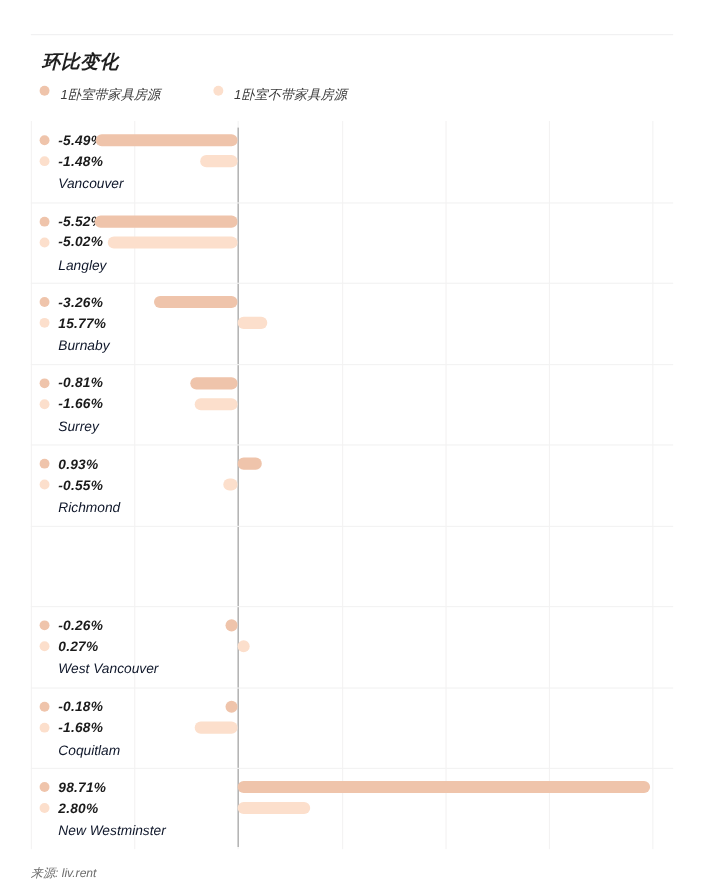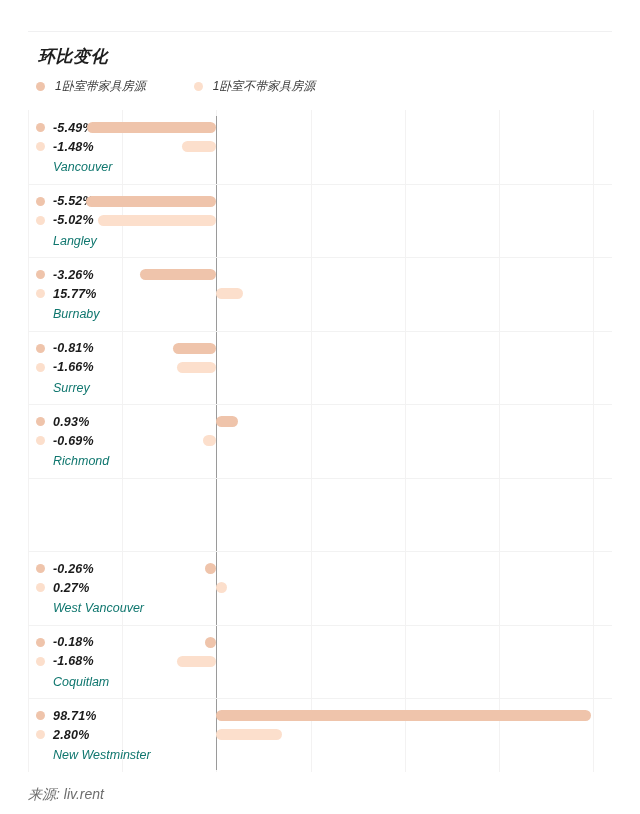--- a/index.html
+++ b/index.html
@@ -42,21 +42,20 @@
   .legend {
     position: absolute;
     left: 36px;
     top: 77px;
     height: 18px;
     display: flex;
     align-items: center;
   }
   .legend-item {
     display: flex;
-    align-items: center;
     margin-right: 22px;
   }
   .legend-item:nth-child(2) {
     margin-left: 26px;
   }
   .legend-dot {
     width: 9px;
     height: 9px;
     border-radius: 50%;
     display: inline-block;
@@ -127,34 +126,34 @@
   .val-text {
     font-size: 12.5px;
     font-weight: bold;
     color: #1b1b1b;
     letter-spacing: 0.2px;
   }
   .cat-text {
     margin-top: 4px;
     margin-left: 17px;
     font-size: 12.5px;
-    color: #0f766e;
+    color: #0f172a;
   }
 
   .bar {
     position: absolute;
     height: 11px;
     border-radius: 6px;
   }
 
   .source {
     position: absolute;
     left: 28px;
     top: 786px;
-    font-size: 14px;
+    font-size: 11px;
     color: #6d6d6d;
   }
 </style>
 </head>
 <body>
 
 <div class="page">
 
   <div class="top-rule"></div>
 
@@ -245,21 +244,21 @@
       </div>
       <div class="row-sep" style="top: 294.222px;"></div>
       <div class="row" style="top: 294.222px; height: 73.5556px;">
         <div class="labels">
           <div class="val-line">
             <span class="val-dot" style="background: rgb(239, 196, 171);"></span>
             <span class="val-text">0.93%</span>
           </div>
           <div class="val-line">
             <span class="val-dot" style="background: rgb(252, 223, 204);"></span>
-            <span class="val-text">-0.69%</span>
+            <span class="val-text">-0.55%</span>
           </div>
           <div class="cat-text">Richmond</div>
         </div>
         <div class="bar" style="background: rgb(239, 196, 171); left: 188.387px; width: 21.9px; top: 12px;"></div>
         <div class="bar" style="background: rgb(252, 223, 204); left: 175.435px; width: 12.9516px; top: 31px;"></div>
       </div>
       <div class="row-sep" style="top: 367.778px;"></div>
       <div class="row-sep" style="top: 441.333px;"></div>
       <div class="row" style="top: 441.333px; height: 73.5556px;">
         <div class="labels">

